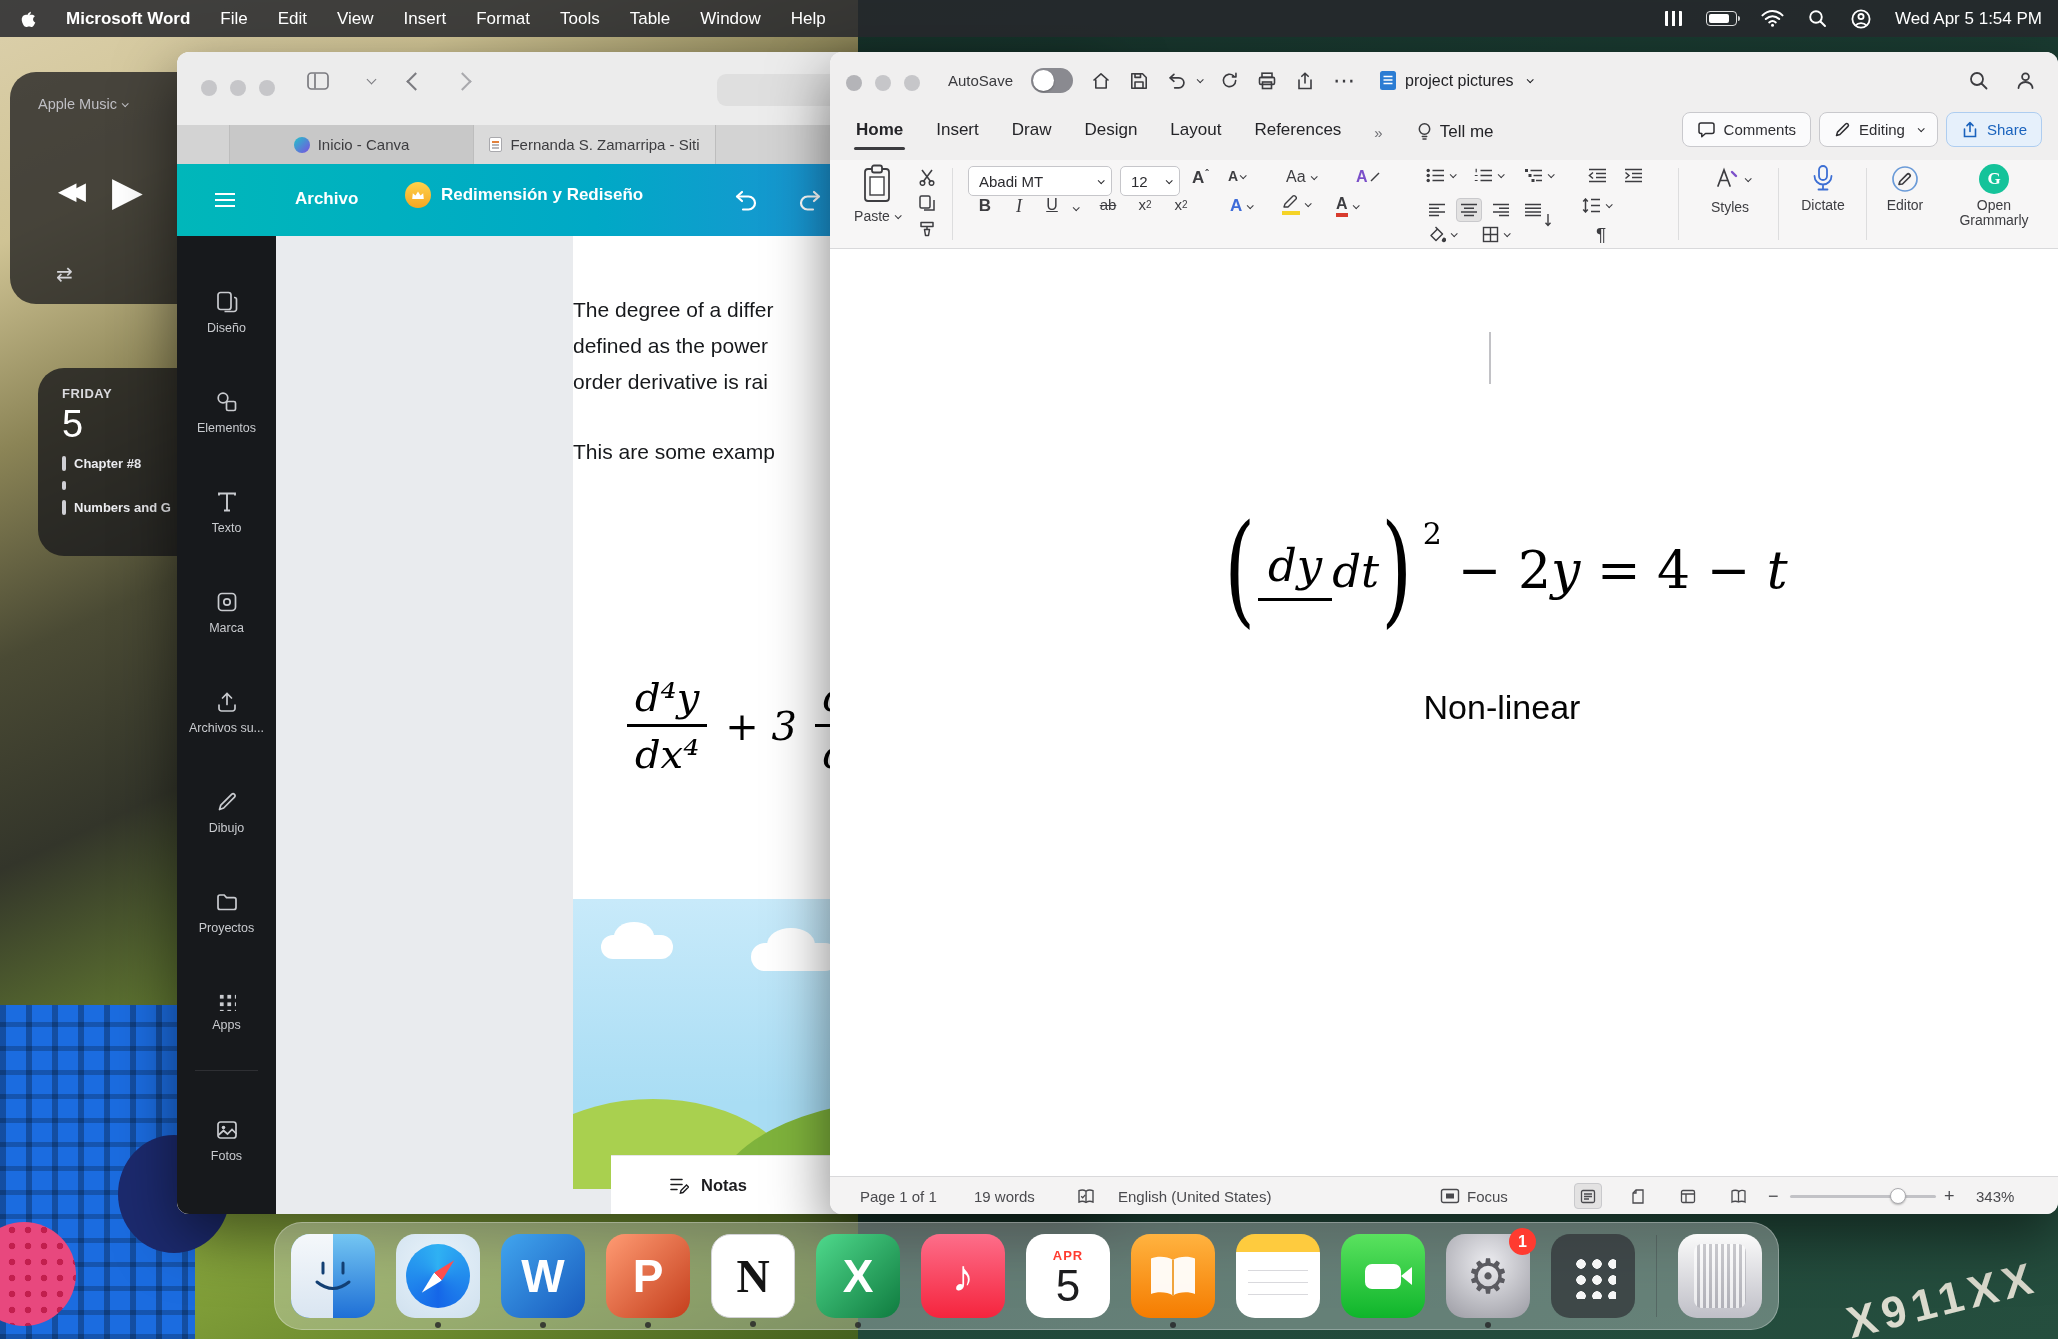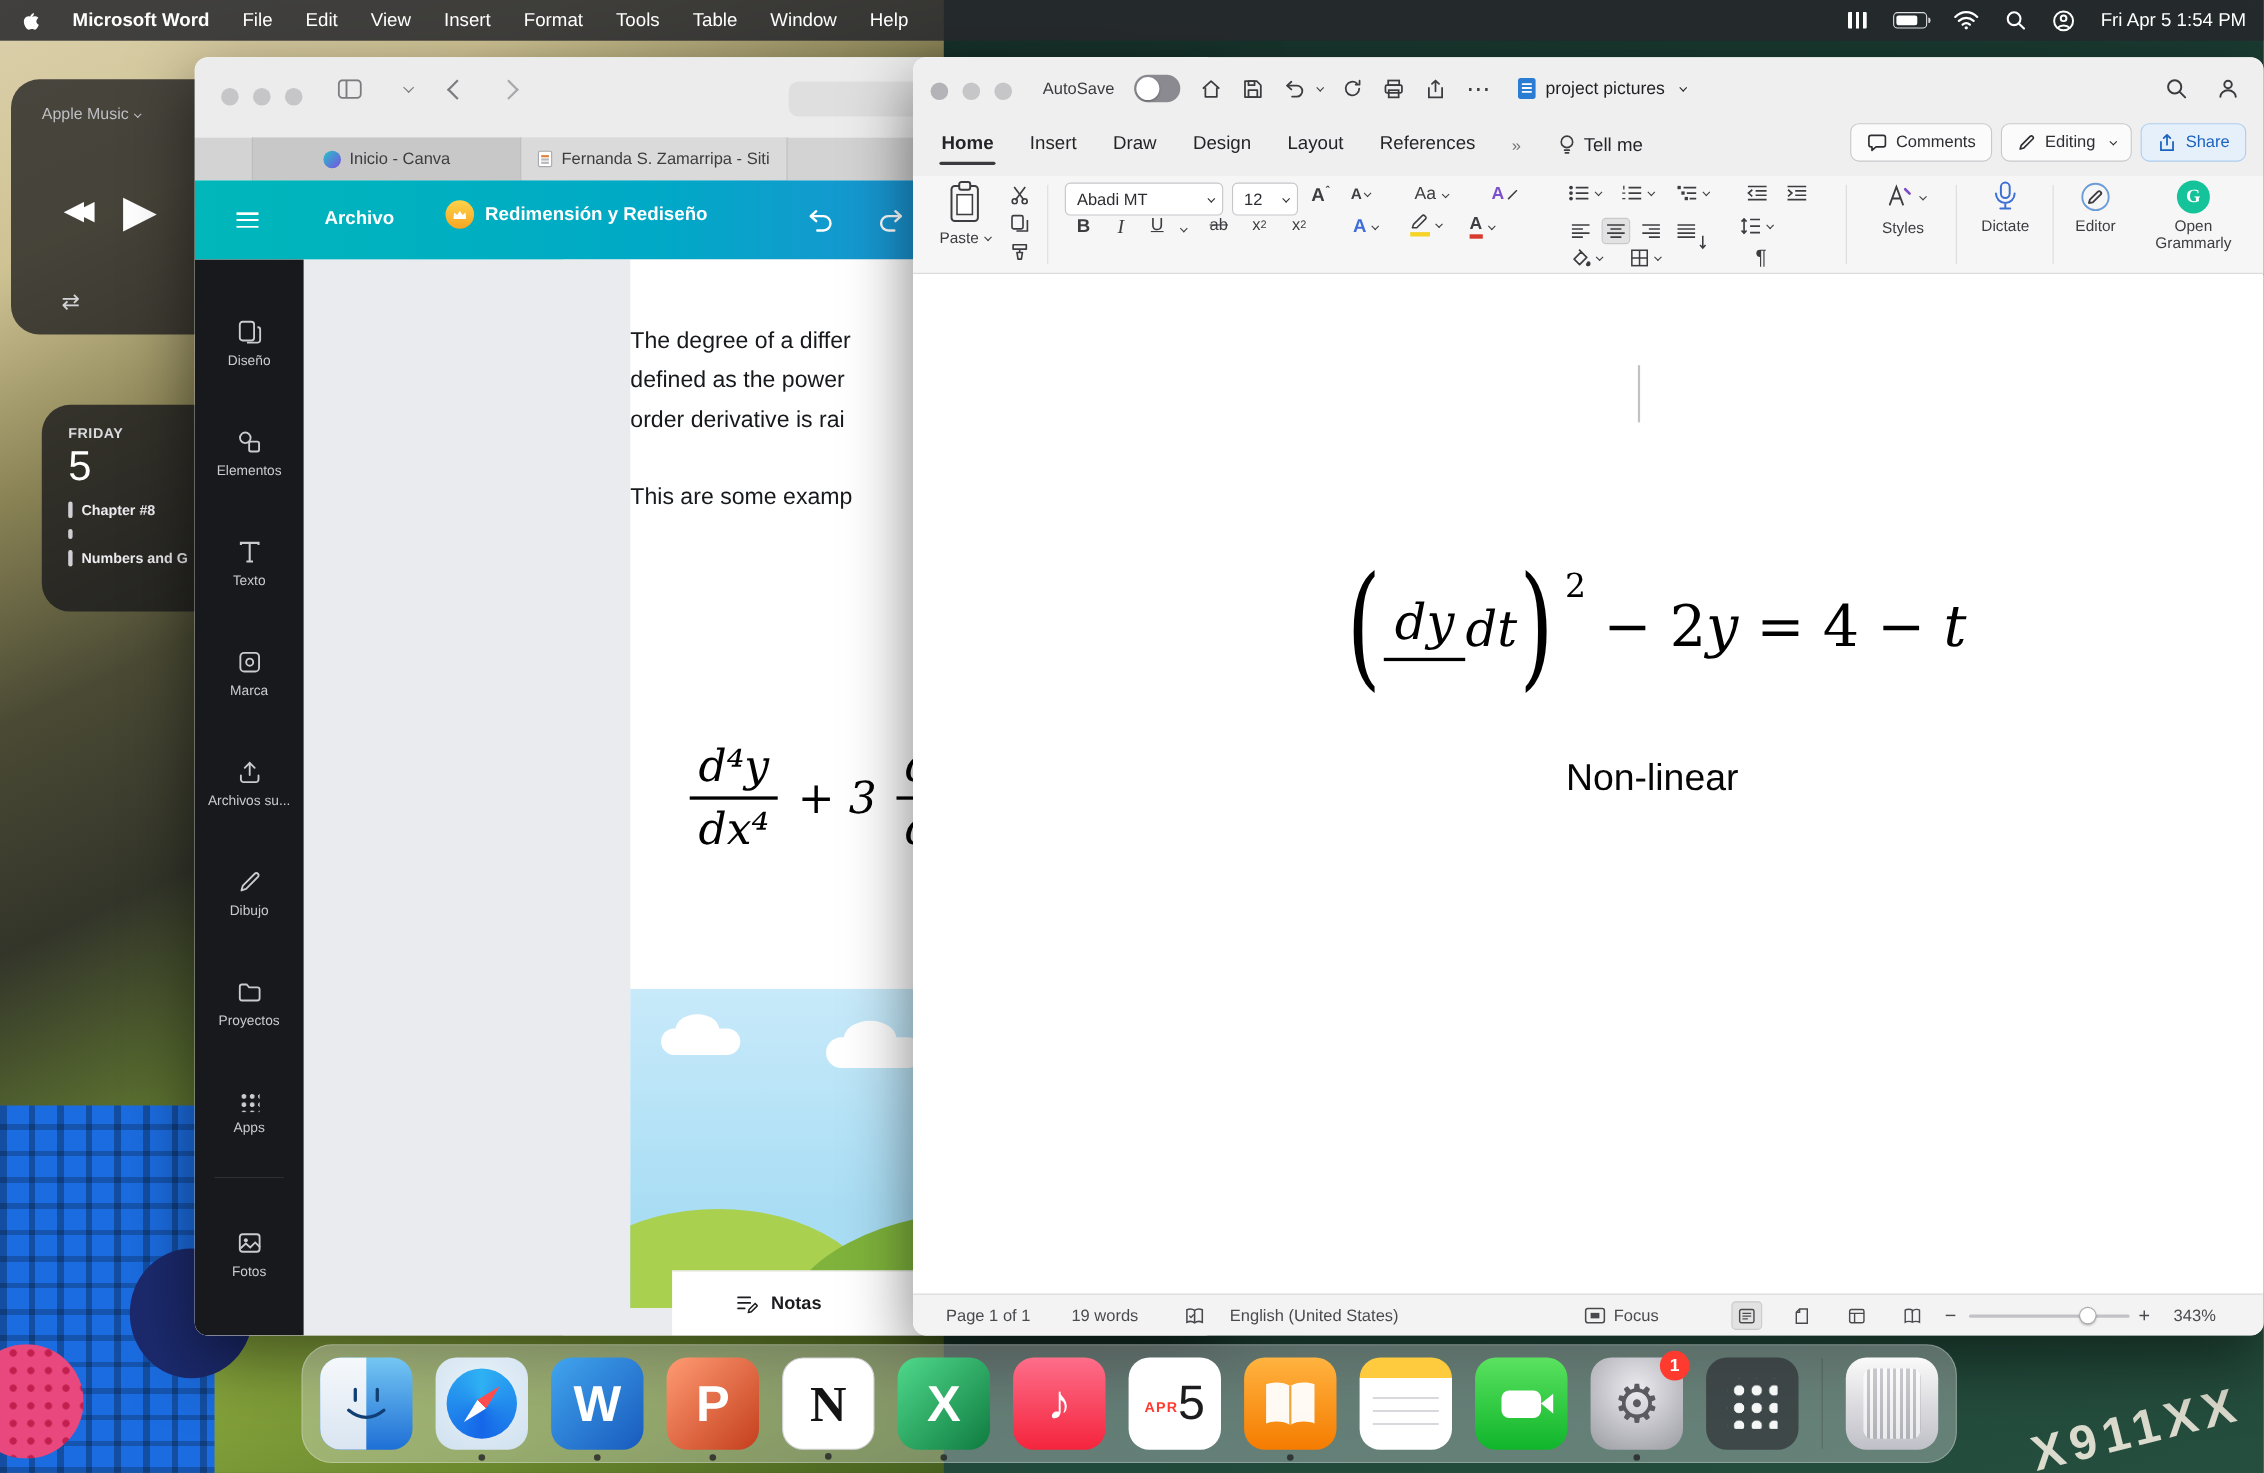--- a/index.html
+++ b/index.html
@@ -184,21 +184,21 @@
   .saf-dial { width:64px; height:64px; border-radius:50%; background:conic-gradient(from 0deg,#2fb1f3,#1566e8,#2fb1f3); position:relative; display:flex; align-items:center; justify-content:center; }
   .saf-needle { width:46px; height:11px; background:linear-gradient(90deg,#fff 0 50%,#ff4d4d 50%); transform:rotate(-45deg);
     clip-path:polygon(0 50%,50% 0,100% 50%,50% 100%); }
   .dk-word { background:linear-gradient(135deg,#41a5ee,#185abd); }
   .dk-ppt { background:linear-gradient(135deg,#ff9b73,#c43e1c); }
   .dk-notion { background:#fff; border:1px solid #d2d2d6; }
   .dk-notion .letter { color:#141414; font-family:"Liberation Serif",serif; }
   .dk-excel { background:linear-gradient(135deg,#4fd98c,#0f7b3f); }
   .dk-music { background:linear-gradient(180deg,#fd6e8a,#f5243d); }
   .dk-music .glyph { font-size:44px; color:#fff; }
-  .dk-cal { background:#fff; flex-direction:row; }
+  .dk-cal { background:#fff; flex-direction:column; }
   .cal-m { font-size:13px; font-weight:bold; color:#ff3b30; letter-spacing:1px; margin-top:6px; }
   .cal-d { font-size:44px; font-weight:300; color:#1c1c1e; line-height:1.05; }
   .dk-books { background:linear-gradient(180deg,#ffb340,#f57c00); }
   .dk-notes { background:linear-gradient(180deg,#fecb3e 0 22%,#ffffff 22%); overflow:hidden; }
   .note-lines { position:absolute; left:12px; right:12px; top:36px; height:36px;
     background:repeating-linear-gradient(#d9d9dd 0 1.5px,transparent 1.5px 12px); }
   .dk-ft { background:linear-gradient(180deg,#5ae25f,#0fb52b); }
   .ft-cam { width:36px; height:25px; background:#fff; border-radius:7px; position:relative; }
   .ft-cam::after { content:""; position:absolute; right:-11px; top:3px; border-left:11px solid #fff; border-top:9px solid transparent; border-bottom:9px solid transparent; transform:scaleX(-1); left:auto; }
   .dk-set { background:radial-gradient(circle at 50% 35%,#ececf0,#9b9ba3); }
@@ -919,21 +919,21 @@
             <line x1="12.5" y1="12.5" x2="17" y2="17"></line>
           </svg>
       </span>
       <span>
         <svg class="i" width="20" height="20" viewBox="0 0 20 20" fill="none" stroke="#fff" stroke-width="1.8">
             <circle cx="10" cy="10" r="8.6"></circle>
             <circle cx="10" cy="7.6" r="2.6"></circle>
             <path d="M4.6 16.4 a6.5 5 0 0 1 10.8 0" stroke-linecap="round"></path>
           </svg>
       </span>
-      <span class="mb-clock">Fri Apr 5 1:54 PM</span>
+      <span class="mb-clock">Wed Apr 5 1:54 PM</span>
     </div>
   </div>
 
   <div class="dock">
     <div class="dk dk-finder">
       <svg class="i" width="58" height="58" viewBox="0 0 58 58" style="position:relative;z-index:1;">
           <path d="M19 16 v10 M39 16 v10" stroke="#123f73" stroke-width="3" stroke-linecap="round" fill="none"></path>
           <path d="M13 35 q16 13 32 0" fill="none" stroke="#123f73" stroke-width="3" stroke-linecap="round"></path>
         </svg>
 

